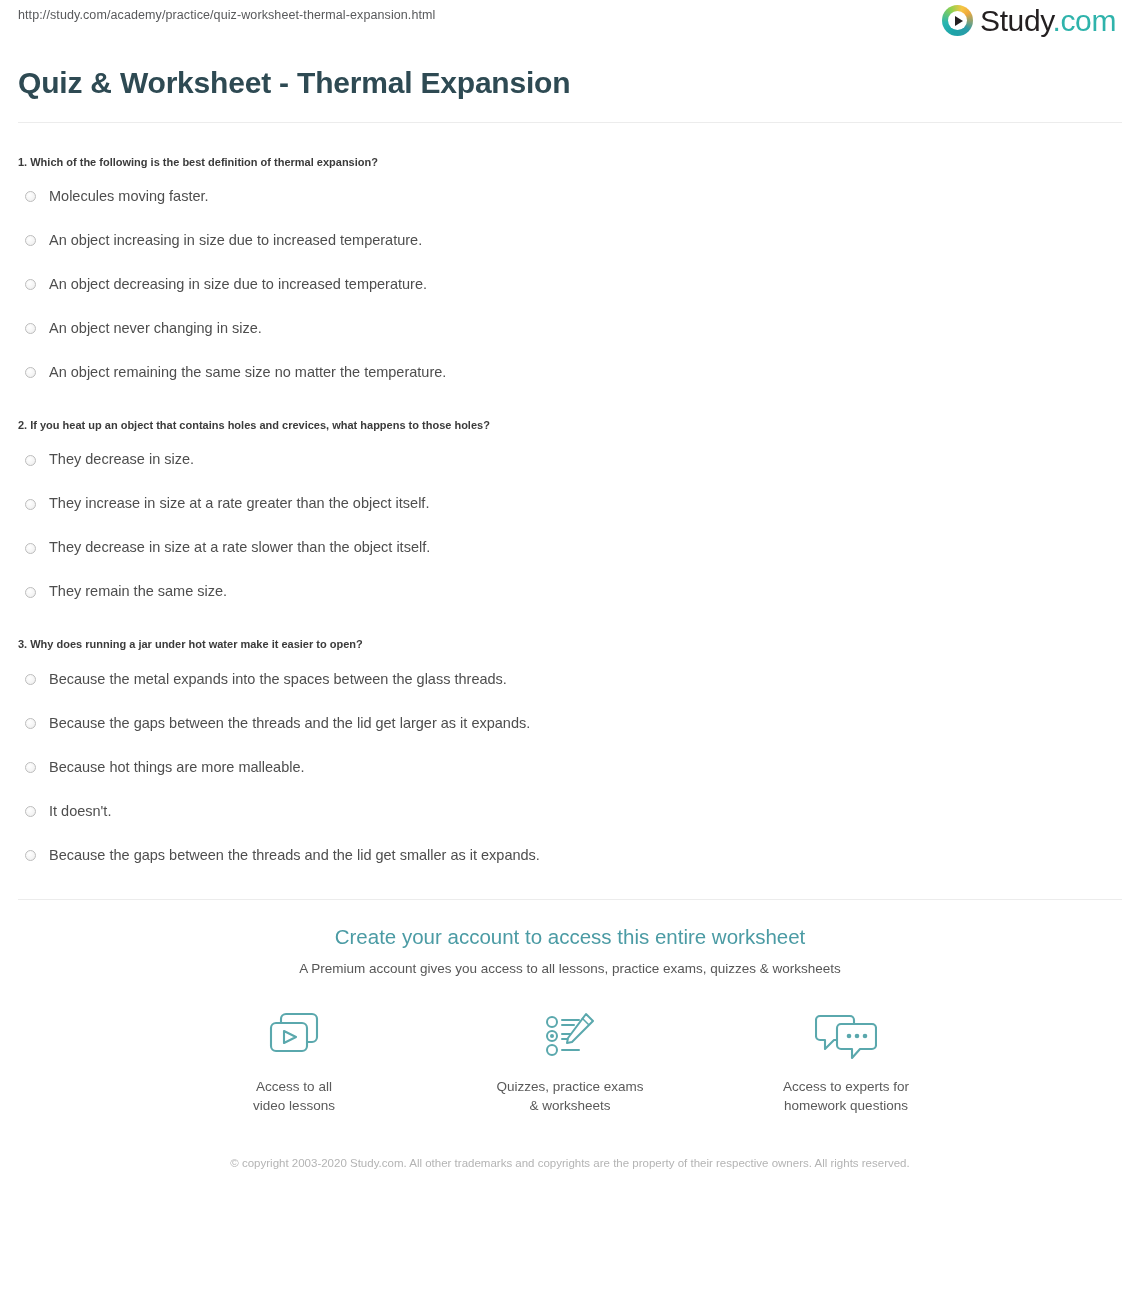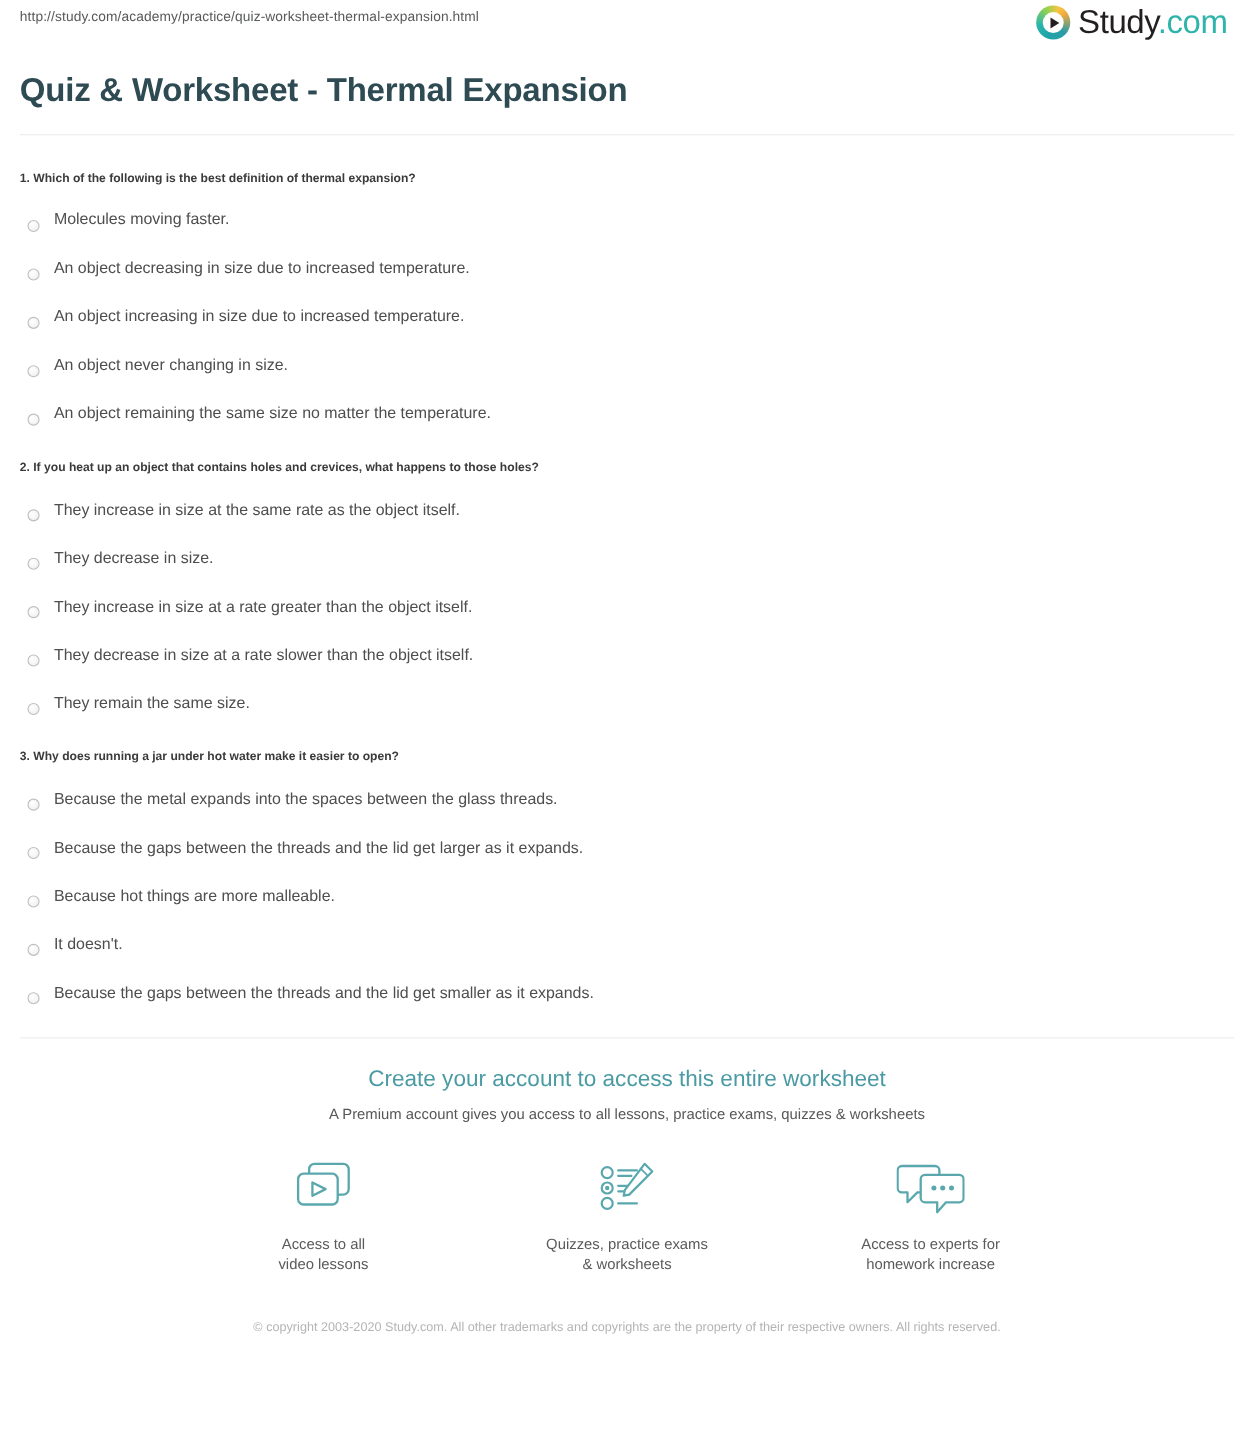--- a/index.html
+++ b/index.html
@@ -107,21 +107,21 @@
   .q-text {
     font-size: 11px;
     font-weight: 700;
     color: #3b3b3b;
     line-height: 1.3;
     margin: 0 0 12px 0;
   }
   .options { margin: 0; padding: 0; list-style: none; }
   .option {
     display: flex;
-    align-items: flex-end;
+    align-items: center;
     min-height: 28px;
     margin-top: 16px;
   }
   .option:first-child { margin-top: 14px; }
   .radio {
     flex: 0 0 11px;
     width: 11px;
     height: 11px;
     border-radius: 50%;
     border: 1px solid #bdbdbd;
@@ -217,44 +217,40 @@
 
     <div class="question-block">
       <p class="q-text">1. Which of the following is the best definition of thermal expansion?</p>
       <ul class="options">
         <li class="option">
           <span class="radio"></span>
           <span class="opt-text">Molecules moving faster.</span>
         </li>
         <li class="option">
           <span class="radio"></span>
+          <span class="opt-text">An object increasing in size due to increased temperature.</span>
+        </li>
+        <li class="option">
+          <span class="radio"></span>
           <span class="opt-text">An object decreasing in size due to increased temperature.</span>
-        </li>
-        <li class="option">
-          <span class="radio"></span>
-          <span class="opt-text">An object increasing in size due to increased temperature.</span>
         </li>
         <li class="option">
           <span class="radio"></span>
           <span class="opt-text">An object never changing in size.</span>
         </li>
         <li class="option">
           <span class="radio"></span>
           <span class="opt-text">An object remaining the same size no matter the temperature.</span>
         </li>
       </ul>
     </div>
 
     <div class="question-block">
       <p class="q-text">2. If you heat up an object that contains holes and crevices, what happens to those holes?</p>
       <ul class="options">
-        <li class="option">
-          <span class="radio"></span>
-          <span class="opt-text">They increase in size at the same rate as the object itself.</span>
-        </li>
         <li class="option">
           <span class="radio"></span>
           <span class="opt-text">They decrease in size.</span>
         </li>
         <li class="option">
           <span class="radio"></span>
           <span class="opt-text">They increase in size at a rate greater than the object itself.</span>
         </li>
         <li class="option">
           <span class="radio"></span>
@@ -338,21 +334,21 @@
         <div class="feature-icon">
           <svg width="62" height="52" viewBox="0 0 62 52" fill="none" aria-hidden="true">
             <path d="M5 6 h30 a4 4 0 0 1 4 4 v16 a4 4 0 0 1 -4 4 h-16 l-9 9 v-9 h-5 a4 4 0 0 1 -4 -4 v-16 a4 4 0 0 1 4 -4 z" stroke="#5aa8ad" stroke-width="2.1" stroke-linejoin="round" fill="#ffffff"></path>
             <path d="M26 14 h31 a4 4 0 0 1 4 4 v17 a4 4 0 0 1 -4 4 h-12 l-8 9 v-9 h-11 a4 4 0 0 1 -4 -4 v-17 a4 4 0 0 1 4 -4 z" stroke="#5aa8ad" stroke-width="2.1" stroke-linejoin="round" fill="#ffffff"></path>
             <circle cx="34" cy="26" r="2.3" fill="#5aa8ad"></circle>
             <circle cx="42" cy="26" r="2.3" fill="#5aa8ad"></circle>
             <circle cx="50" cy="26" r="2.3" fill="#5aa8ad"></circle>
           </svg>
         </div>
         <div class="feature-label">Access to experts for
-homework increase</div>
+homework questions</div>
       </div>
 
     </div>
 
     <div class="copyright">© copyright 2003-2020 Study.com. All other trademarks and copyrights are the property of their respective owners. All rights reserved.</div>
   </div>
 
 </div>
 
 </body></html>

